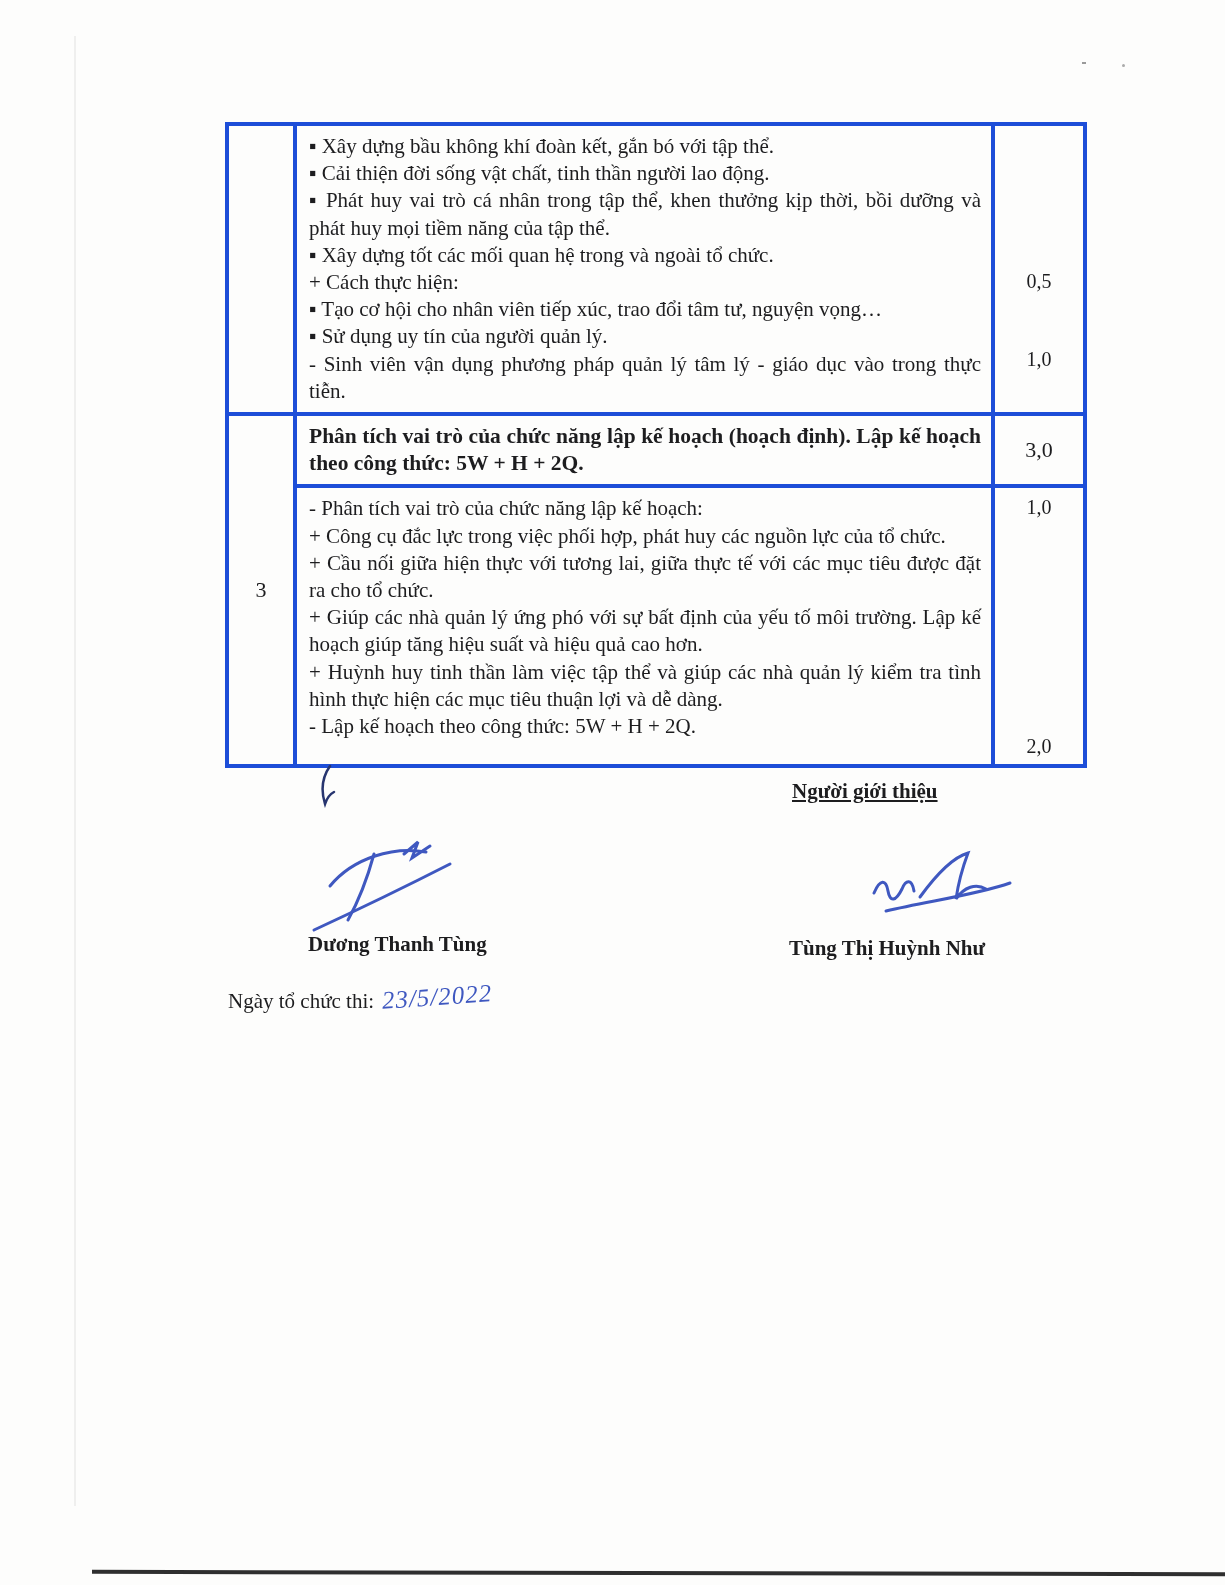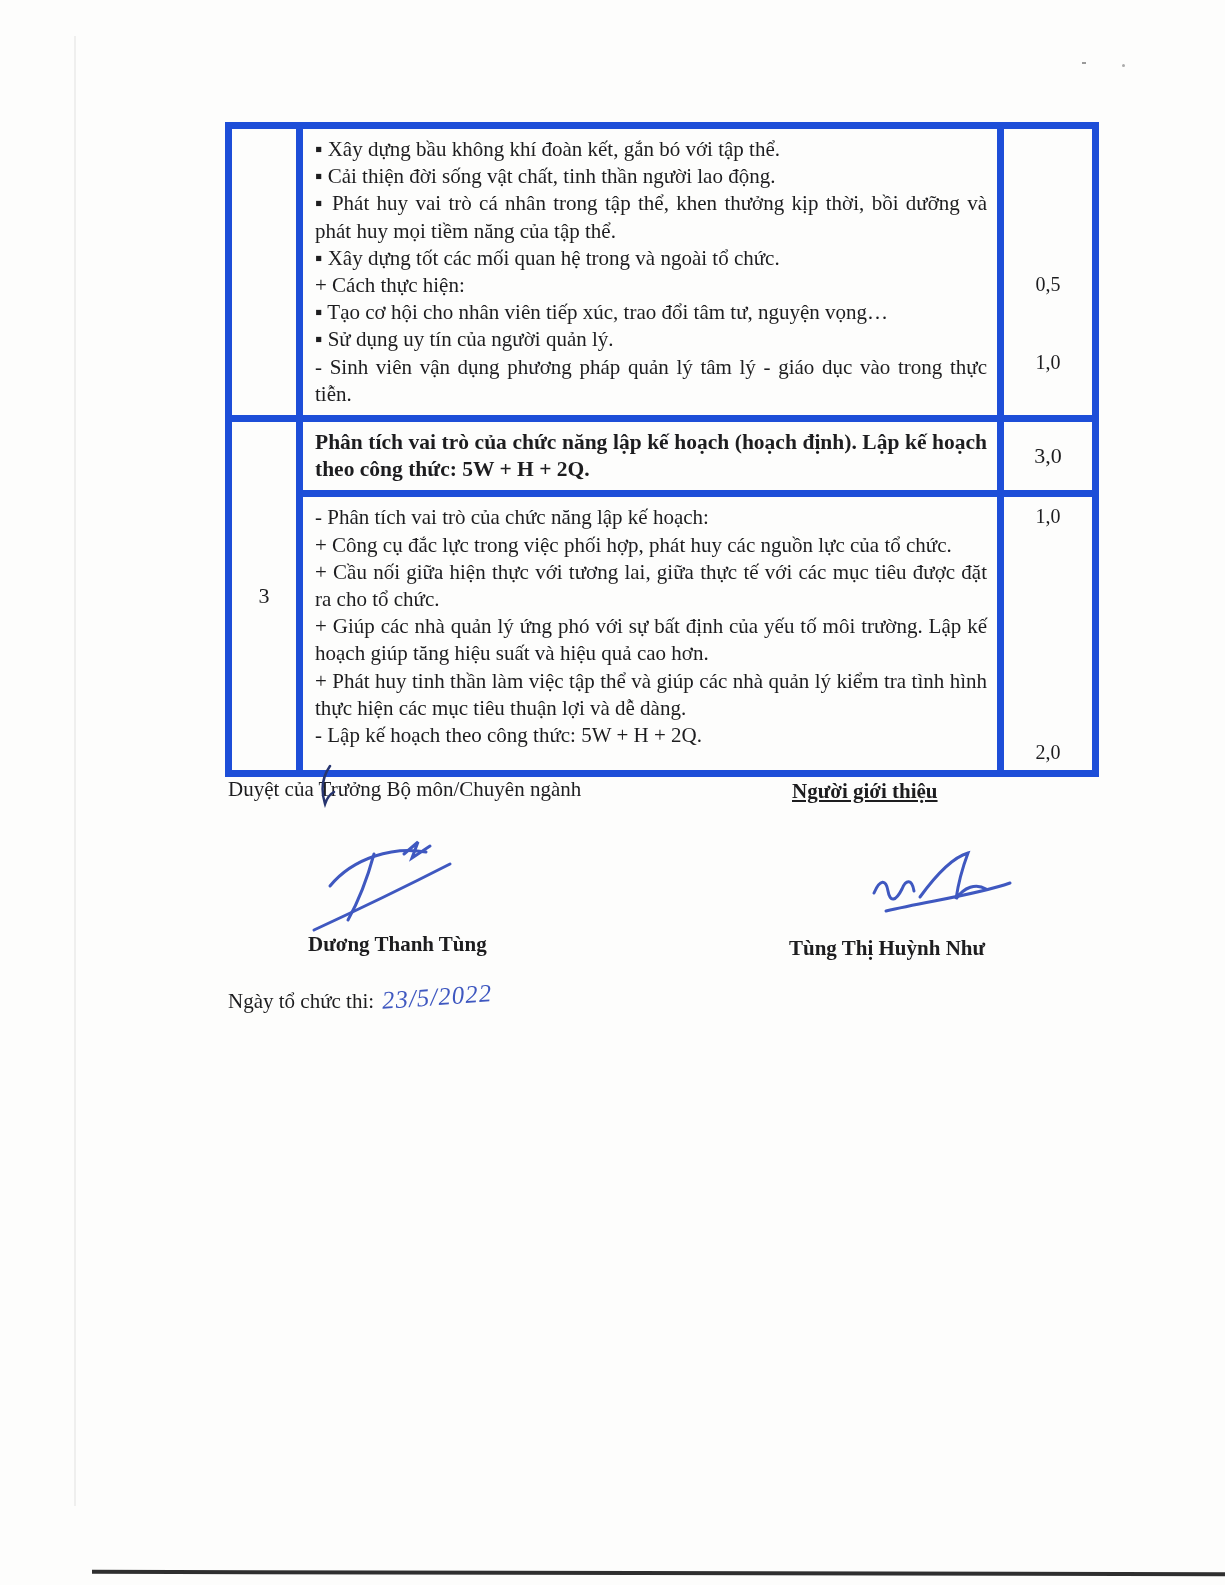--- a/index.html
+++ b/index.html
@@ -16,21 +16,21 @@
   
   .doc-table {
     position: absolute;
     left: 225px;
     top: 122px;
     width: 828px;
     border-collapse: collapse;
     table-layout: fixed;
   }
   .doc-table td {
-    border: 7px solid #1d4ed8;
+    border: 4px solid #1d4ed8;
     vertical-align: top;
     position: relative;
   }
   .col-num   { width: 62px; text-align: center; font-size: 22px; }
   .col-content { width: 672px; padding: 7px 10px 7px 12px; }
   .col-score { width: 86px; font-size: 22px; }
   tr.row-a { height: 278px; }
   tr.row-b { height: 70px; }
   tr.row-c { height: 280px; }
 
@@ -125,32 +125,31 @@
           <div class="score-mid">3,0</div>
         </td>
       </tr>
 
       <tr class="row-c">
         <td class="col-content">
           <p>- Phân tích vai trò của chức năng lập kế hoạch:</p>
           <p>+ Công cụ đắc lực trong việc phối hợp, phát huy các nguồn lực của tổ chức.</p>
           <p>+ Cầu nối giữa hiện thực với tương lai, giữa thực tế với các mục tiêu được đặt ra cho tổ chức.</p>
           <p>+ Giúp các nhà quản lý ứng phó với sự bất định của yếu tố môi trường. Lập kế hoạch giúp tăng hiệu suất và hiệu quả cao hơn.</p>
-          <p>+ Phát huy tinh thần làm việc tập thể và giúp các nhà quản lý kiểm tra tình hình thực hiện các mục tiêu thuận lợi và dễ dàng.</p>
+          <p>+ Huỳnh huy tinh thần làm việc tập thể và giúp các nhà quản lý kiểm tra tình hình thực hiện các mục tiêu thuận lợi và dễ dàng.</p>
           <p>- Lập kế hoạch theo công thức: 5W + H + 2Q.</p>
         </td>
         <td class="col-score">
           <div class="score score-c1">1,0</div>
           <div class="score score-c2">2,0</div>
         </td>
       </tr>
     </tbody>
   </table>
 
-  <div class="txt approval-label">Duyệt của Trưởng Bộ môn/Chuyên ngành</div>
   <div class="txt bold introducer-label">Người giới thiệu</div>
 
   <svg class="pen" width="22" height="44" viewBox="0 0 22 44">
     <path d="M 14 2 C 7 12 4 24 9 40 C 11 34 14 30 18 28"></path>
   </svg>
 
   <svg class="sig sig-left" width="150" height="108" viewBox="0 0 150 108">
     <path d="M 22 58 C 45 30 85 18 118 24"></path>
     <path d="M 96 26 L 110 14 L 104 30 L 122 18"></path>
     <path d="M 66 26 C 60 48 50 74 40 92"></path>

